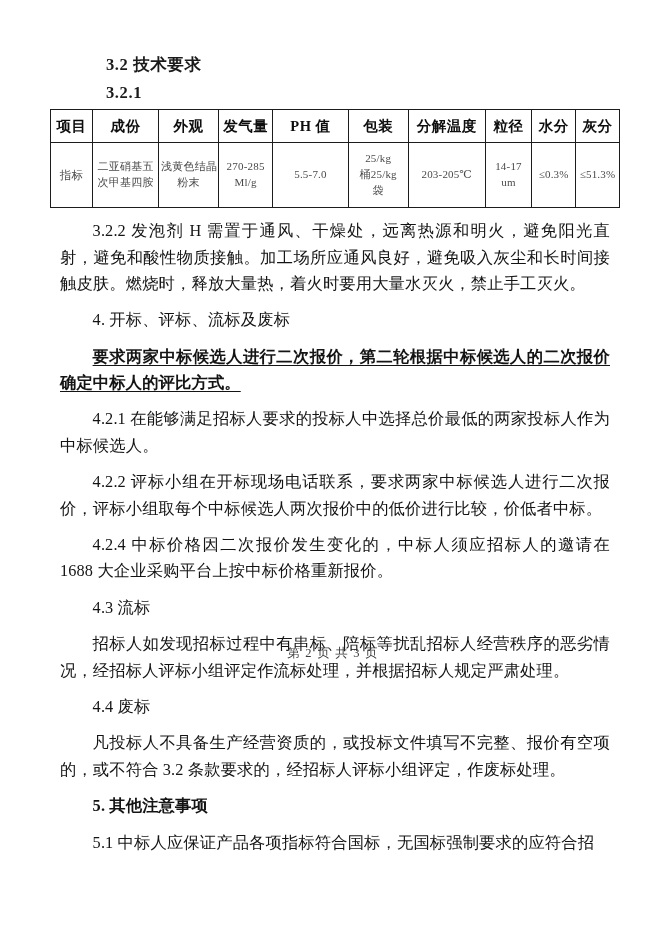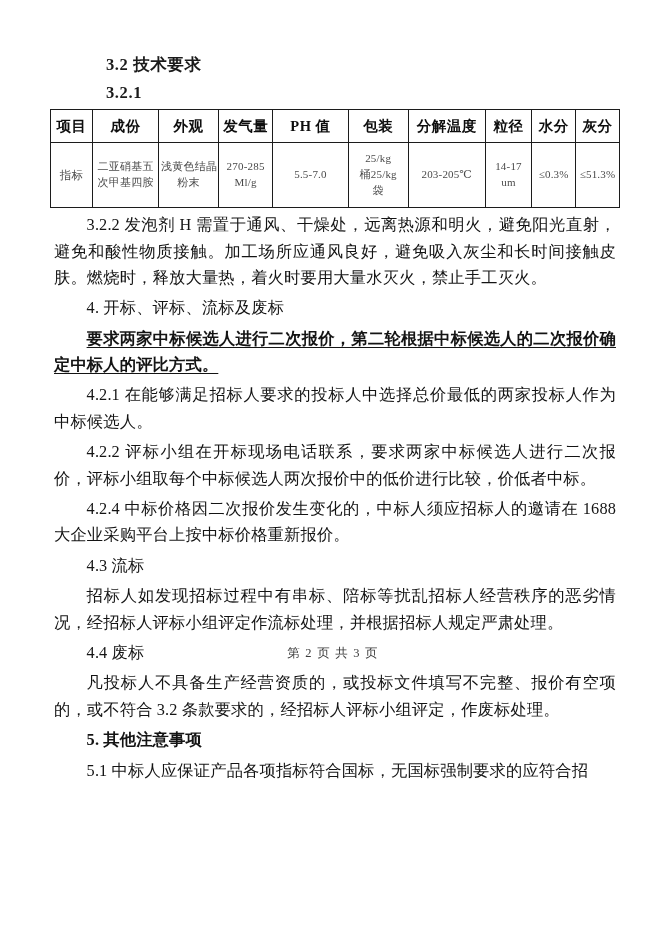--- a/index.html
+++ b/index.html
@@ -83,21 +83,21 @@
   col.c6 { width: 10.6%; }
   col.c7 { width: 13.5%; }
   col.c8 { width: 8.2%;  }
   col.c9 { width: 7.7%;  }
   col.c10{ width: 7.7%;  }
 
   
   p.body {
     font-size: 16.3px;
     line-height: 1.62;
-    margin: 4px;
+    margin: 10px;
     text-align: justify;
     text-justify: inter-ideograph;
     letter-spacing: 0.15px;
     color: #141414;
   }
   p.indent {
     text-indent: 2em;
   }
   .em {
     font-weight: bold;

